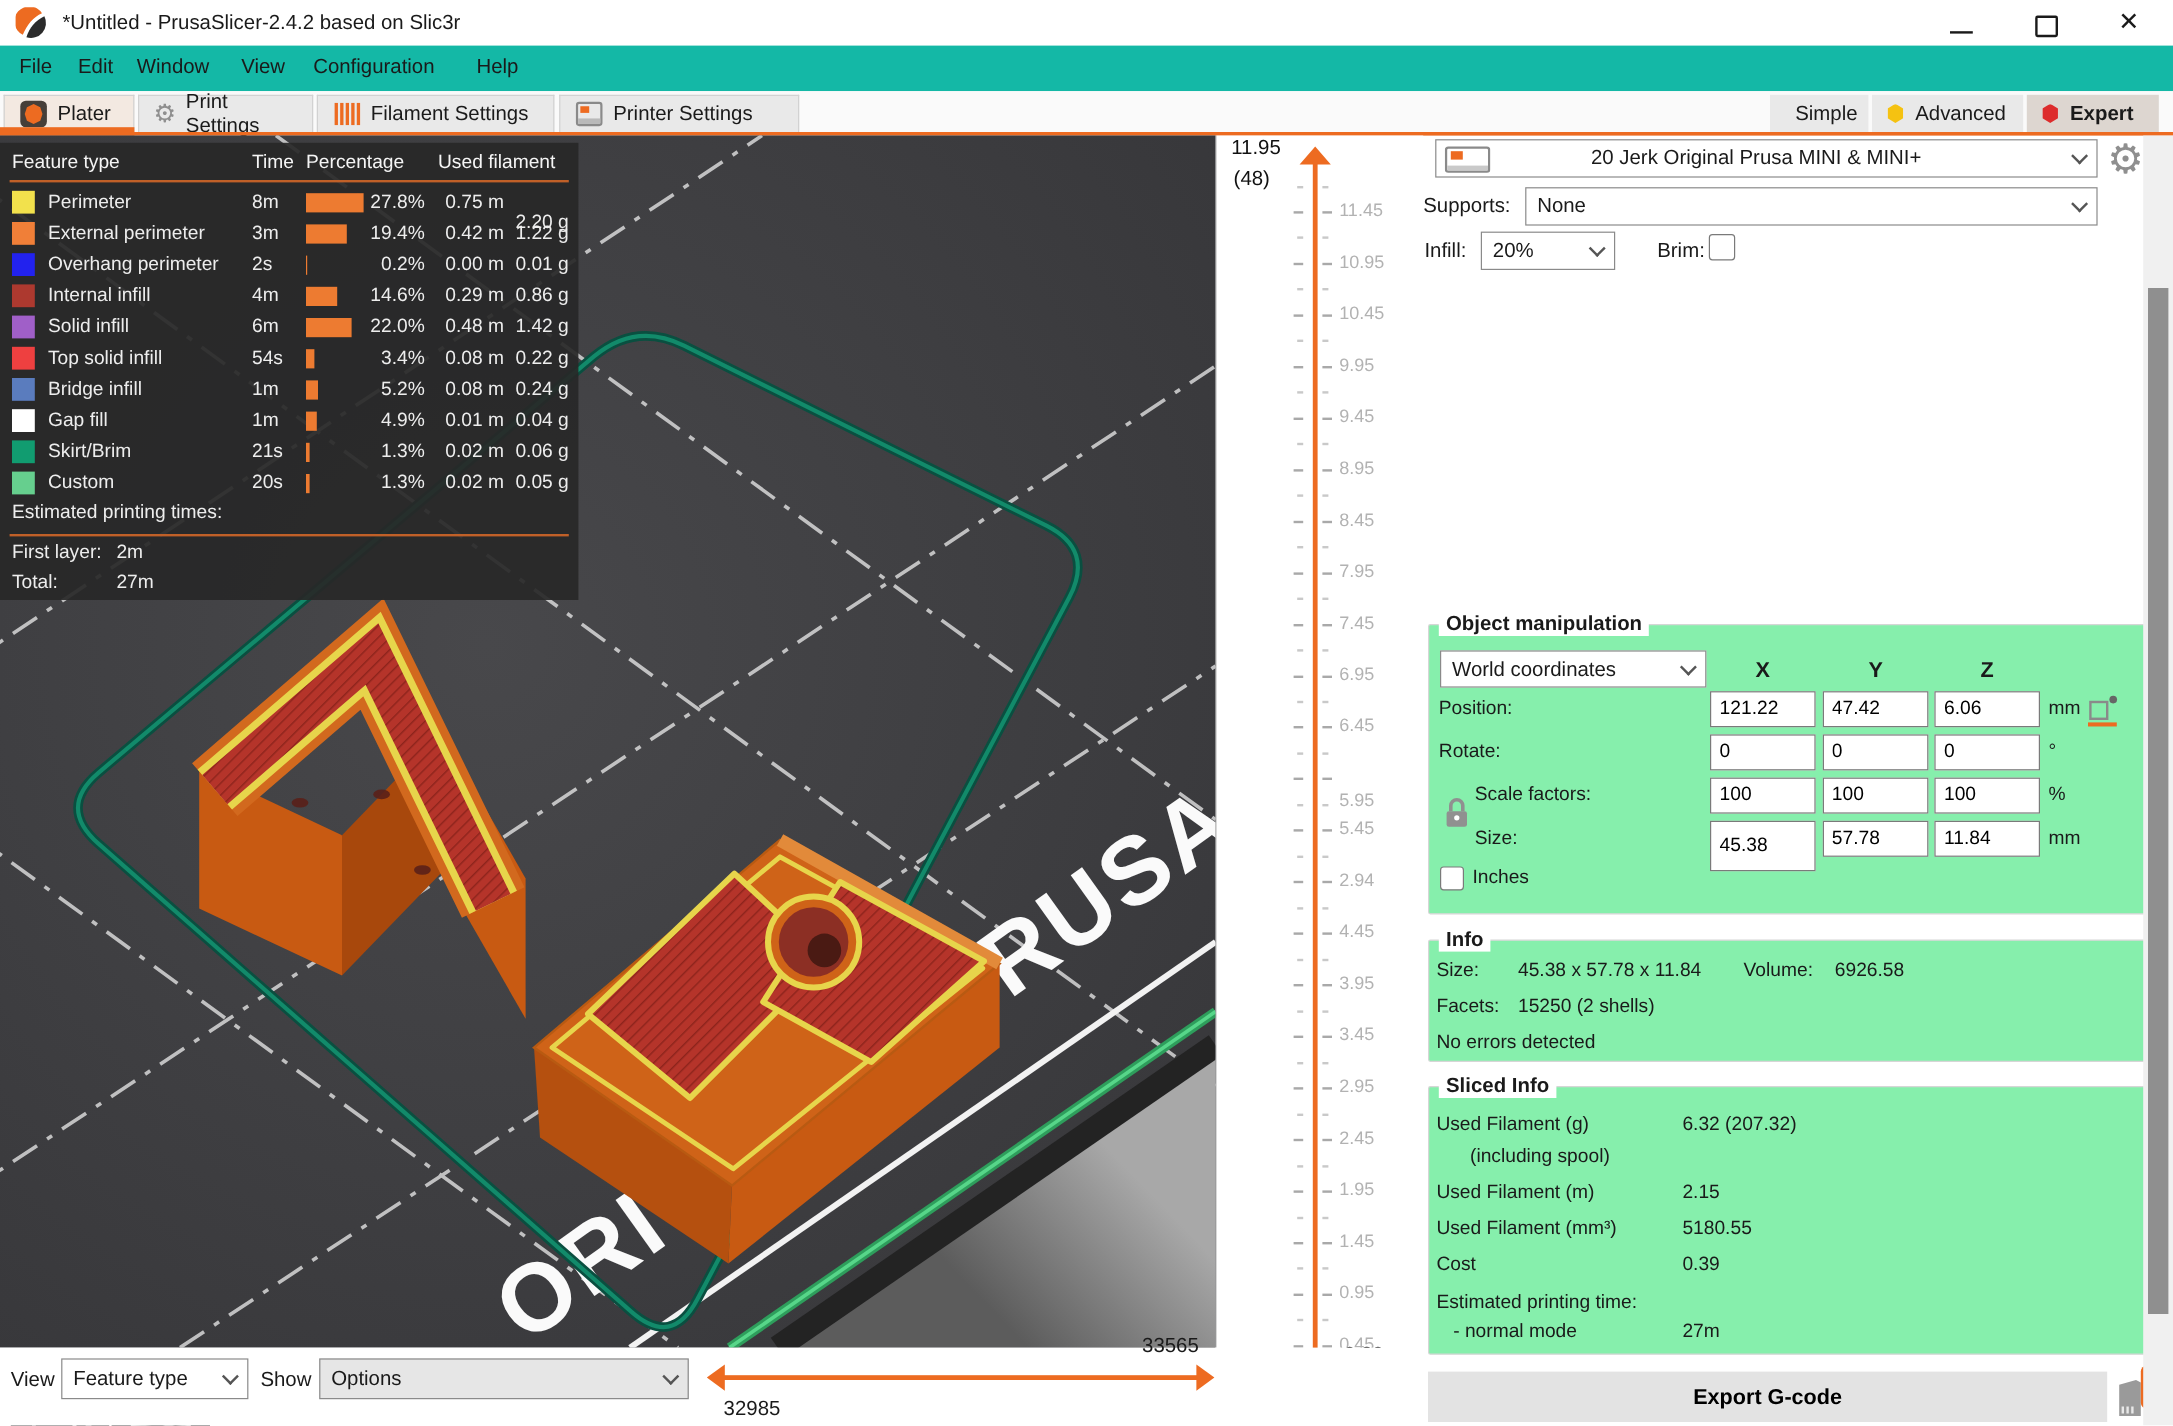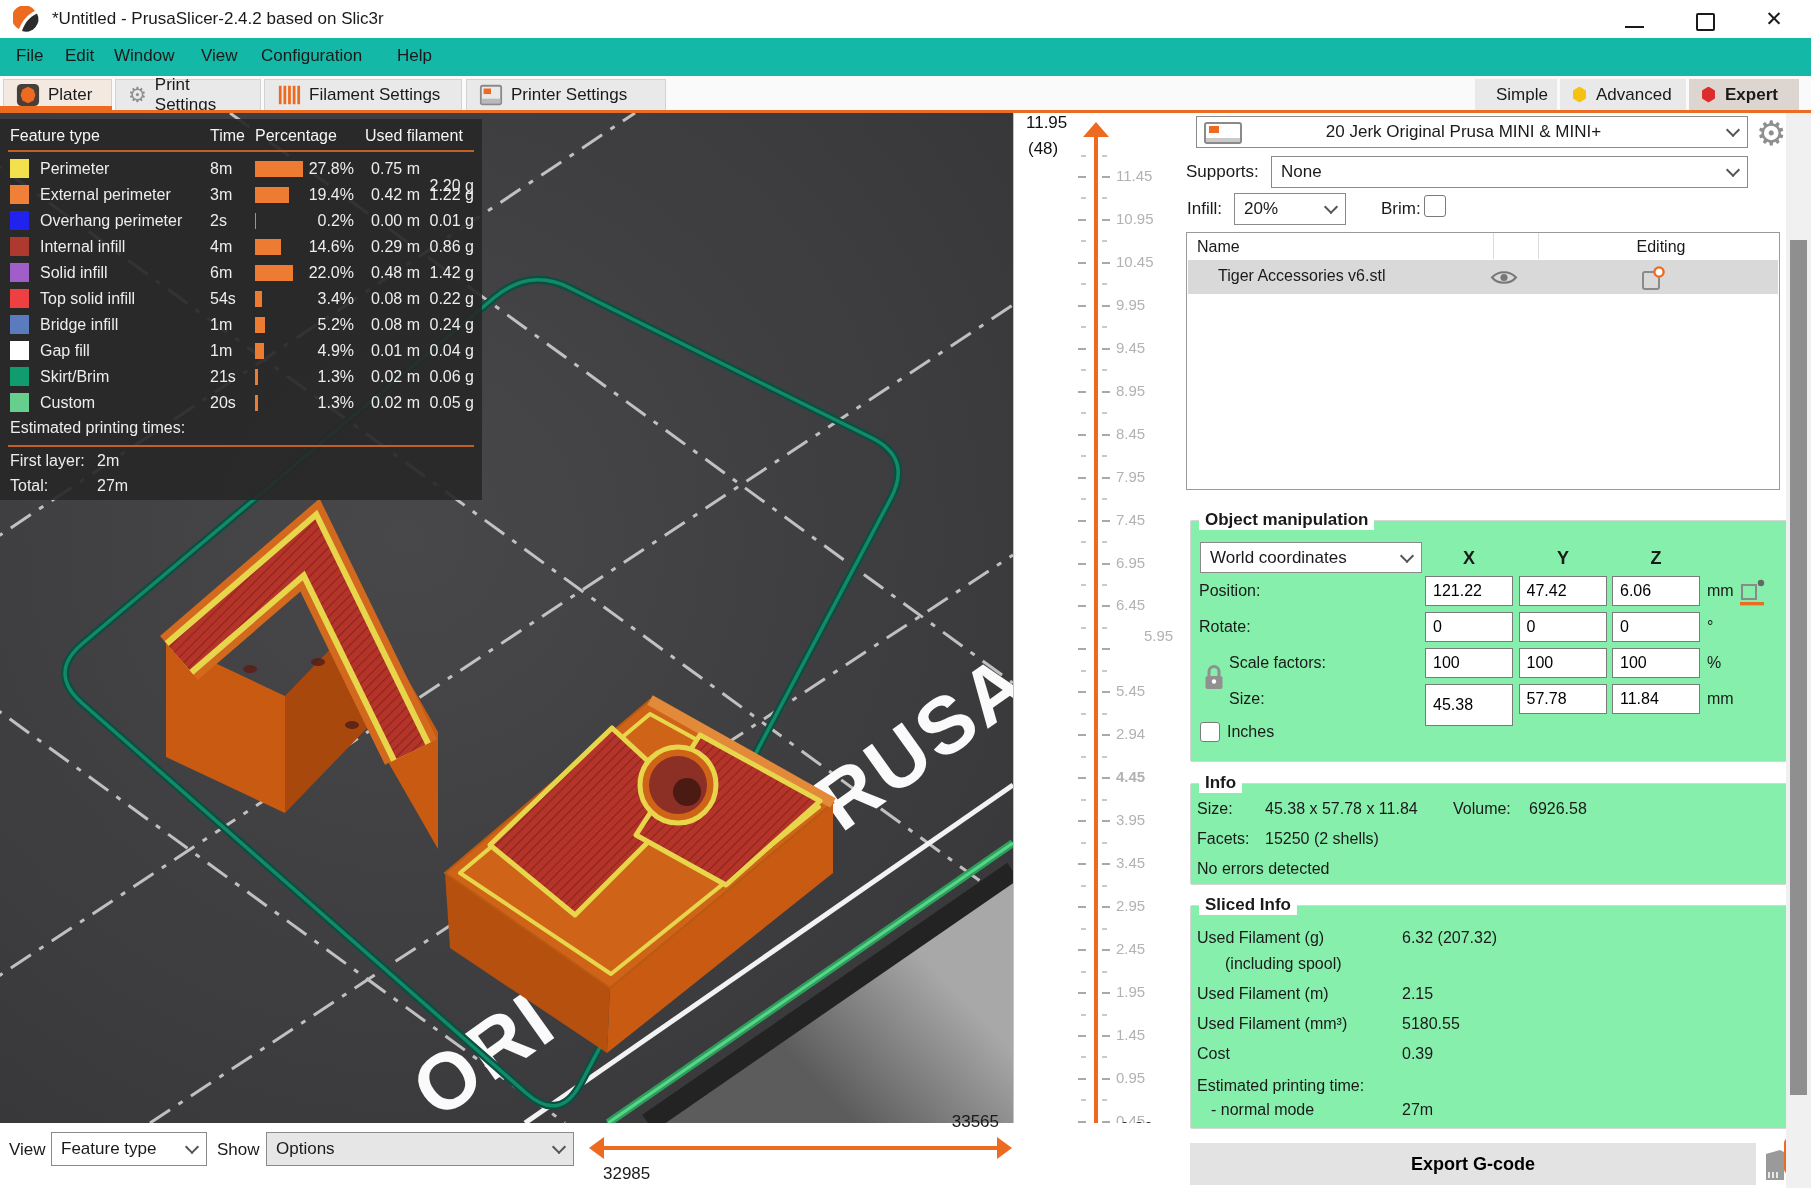--- a/index.html
+++ b/index.html
@@ -379,36 +379,36 @@
         <div class="tick-label" style="top: 440.525px;">6.95</div>
         <div class="tick" style="top: 449.525px; left: 64px; width: 8px;"></div>
         <div class="tick" style="top: 449.525px; left: 88px; width: 8px;"></div>
         <div class="tick minor" style="top: 471px; left: 67px; width: 5px;"></div>
         <div class="tick minor" style="top: 471px; left: 88px; width: 5px;"></div>
         <div class="tick-label" style="top: 483.475px;">6.45</div>
         <div class="tick" style="top: 492.475px; left: 64px; width: 8px;"></div>
         <div class="tick" style="top: 492.475px; left: 88px; width: 8px;"></div>
         <div class="tick minor" style="top: 513.95px; left: 67px; width: 5px;"></div>
         <div class="tick minor" style="top: 513.95px; left: 88px; width: 5px;"></div>
-        <div class="tick-label" style="top: 514px; margin-left: 28px;">5.95</div>
+        <div class="tick-label" style="top: 546px;">5.95</div>
         <div class="tick" style="top: 535.425px; left: 64px; width: 8px;"></div>
         <div class="tick" style="top: 535.425px; left: 88px; width: 8px;"></div>
         <div class="tick minor" style="top: 556.9px; left: 67px; width: 5px;"></div>
         <div class="tick minor" style="top: 556.9px; left: 88px; width: 5px;"></div>
         <div class="tick-label" style="top: 569.375px;">5.45</div>
         <div class="tick" style="top: 578.375px; left: 64px; width: 8px;"></div>
         <div class="tick" style="top: 578.375px; left: 88px; width: 8px;"></div>
         <div class="tick minor" style="top: 599.85px; left: 67px; width: 5px;"></div>
         <div class="tick minor" style="top: 599.85px; left: 88px; width: 5px;"></div>
         <div class="tick-label" style="top: 612.325px;">2.94</div>
         <div class="tick" style="top: 621.325px; left: 64px; width: 8px;"></div>
         <div class="tick" style="top: 621.325px; left: 88px; width: 8px;"></div>
         <div class="tick minor" style="top: 642.8px; left: 67px; width: 5px;"></div>
         <div class="tick minor" style="top: 642.8px; left: 88px; width: 5px;"></div>
-        <div class="tick-label" style="top: 655.275px; font-weight: bold;">4.45</div>
+        <div class="tick-label" style="top: 655.275px;">4.45</div>
         <div class="tick" style="top: 664.275px; left: 64px; width: 8px;"></div>
         <div class="tick" style="top: 664.275px; left: 88px; width: 8px;"></div>
         <div class="tick minor" style="top: 685.75px; left: 67px; width: 5px;"></div>
         <div class="tick minor" style="top: 685.75px; left: 88px; width: 5px;"></div>
         <div class="tick-label" style="top: 698.225px;">3.95</div>
         <div class="tick" style="top: 707.225px; left: 64px; width: 8px;"></div>
         <div class="tick" style="top: 707.225px; left: 88px; width: 8px;"></div>
         <div class="tick minor" style="top: 728.7px; left: 67px; width: 5px;"></div>
         <div class="tick minor" style="top: 728.7px; left: 88px; width: 5px;"></div>
         <div class="tick-label" style="top: 741.175px;">3.45</div>
@@ -473,37 +473,20 @@
   </div>
 
   <span class="abs ptxt" style="left:1187px;top:199px;font-size:17px">Infill:</span>
   <div class="abs combo" style="left:1234px;top:193px;width:112px;height:32px">
     <span>20%</span>
     <span class="chev"></span>
   </div>
   <span class="abs ptxt" style="left:1381px;top:199px;font-size:17px">Brim:</span>
   <div class="checkbox" style="left:1424px;top:195px;width:22px;height:22px"></div>
 
-  <div class="abs" id="obj-list">
-    <span class="abs ptxt" style="left:10px;top:5px">Name</span>
-    <span class="abs ptxt" style="left:394px;top:5px;width:160px;text-align:center">Editing</span>
-    <div class="abs" style="left:306px;top:0;width:1px;height:26px;background:#dcdcdc"></div>
-    <div class="abs" style="left:351px;top:0;width:1px;height:26px;background:#dcdcdc"></div>
-    <div id="obj-row">
-      <span class="abs ptxt" style="left:30px;top:7px">Tiger Accessories v6.stl</span>
-      <svg class="abs" style="left:302px;top:9px" width="28" height="17" viewBox="0 0 28 17">
-        <path d="M2 8.5 C8 1.5 20 1.5 26 8.5 C20 15.5 8 15.5 2 8.5 Z" fill="none" stroke="#777" stroke-width="2"></path>
-        <circle cx="14" cy="8.5" r="3.6" fill="#777"></circle>
-      </svg>
-      <svg class="abs" style="left:452px;top:5px" width="26" height="26" viewBox="0 0 26 26">
-        <rect x="3" y="7" width="16" height="17" rx="2" fill="none" stroke="#8a8a8a" stroke-width="2"></rect>
-        <circle cx="19" cy="7" r="4.6" fill="#fff" stroke="#ED6B21" stroke-width="2.4"></circle>
-      </svg>
-    </div>
-  </div>
 
   <div class="group" id="manip-group" style="left:1190px;top:520px;width:590px;height:240px">
     <span class="gtitle">Object manipulation</span>
     <div class="abs combo" style="left:9px;top:21px;width:222px;height:31px">
       <span>World coordinates</span>
       <span class="chev"></span>
     </div>
     <span class="abs ptxt b" style="left:234px;top:27px;width:88px;text-align:center;font-size:18px">X</span>
     <span class="abs ptxt b" style="left:328px;top:27px;width:88px;text-align:center;font-size:18px">Y</span>
     <span class="abs ptxt b" style="left:421px;top:27px;width:88px;text-align:center;font-size:18px">Z</span>

